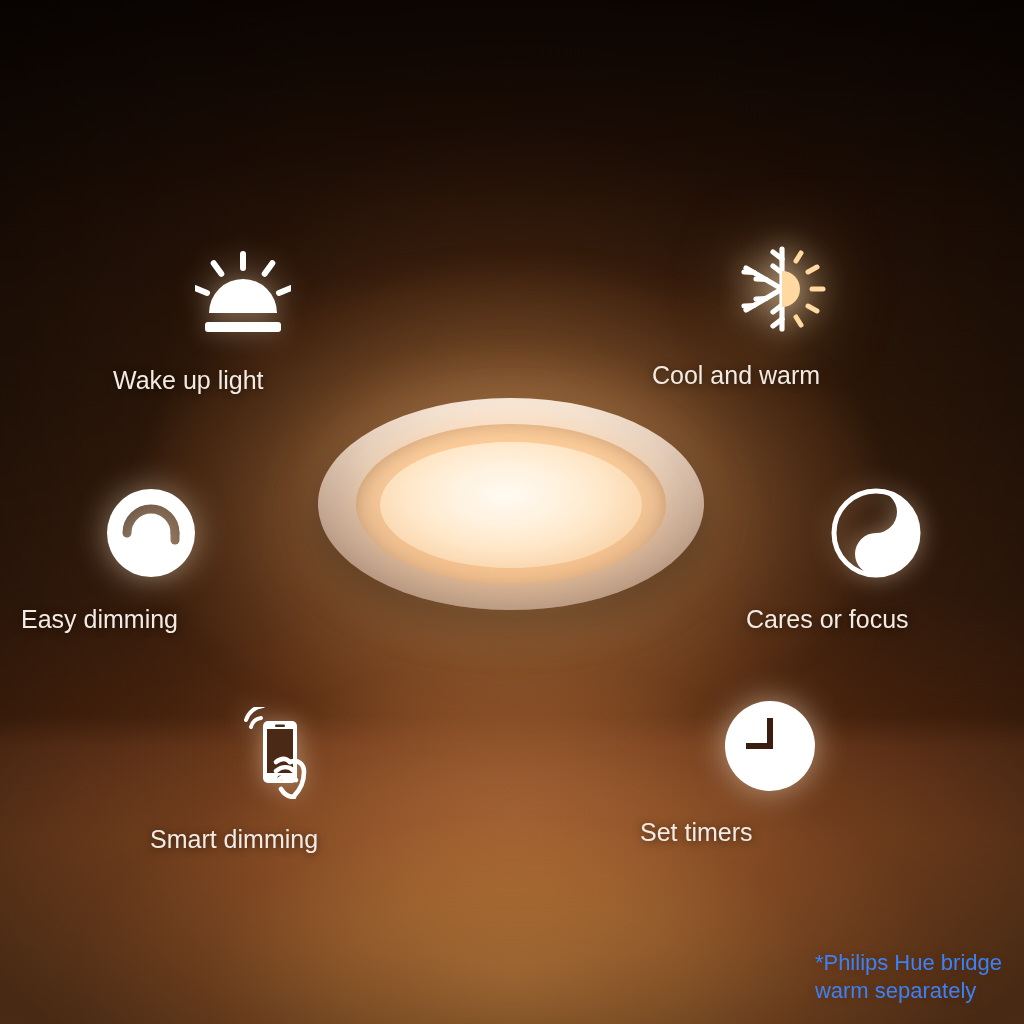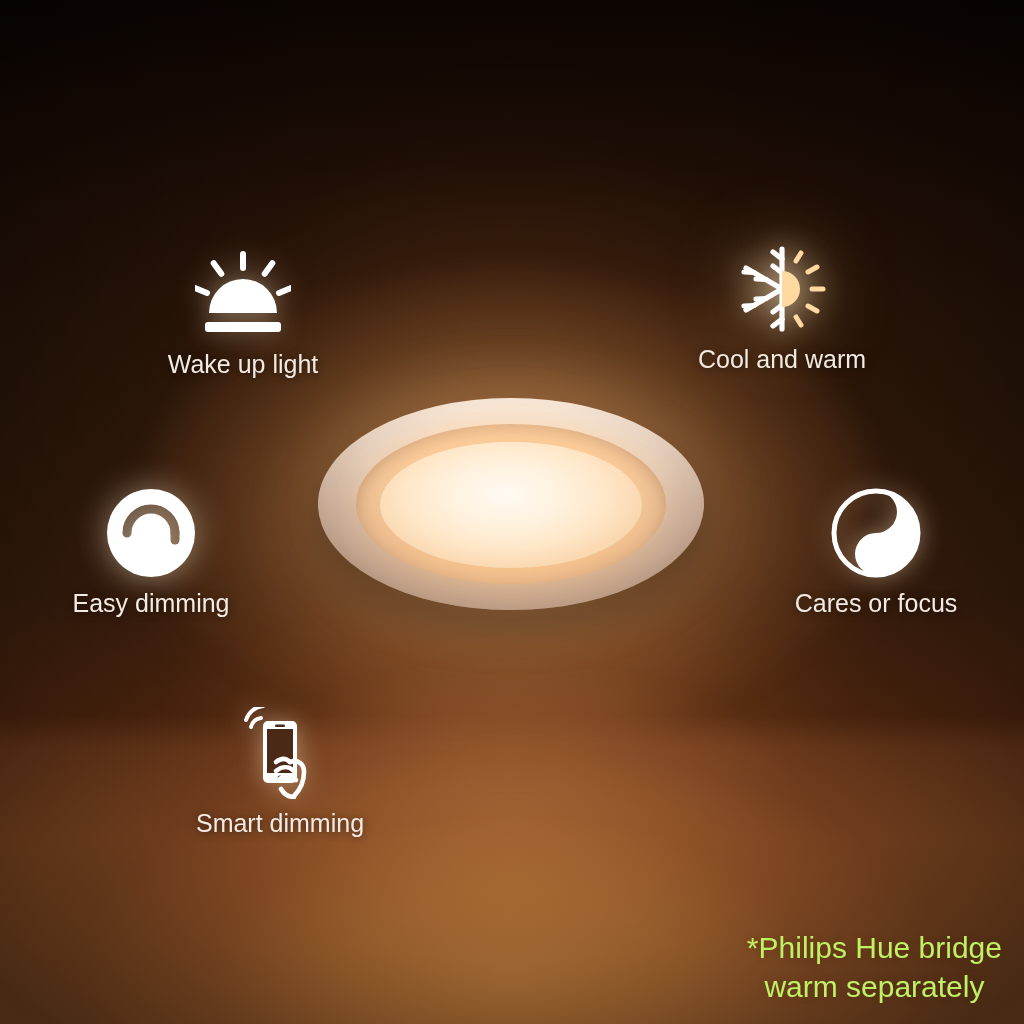--- a/index.html
+++ b/index.html
@@ -175,22 +175,22 @@
     font-weight: 700;
     letter-spacing: 2.1px;
     color: rgba(120,92,78,0.62);
   }
 
   
   .feature {
     position: absolute;
     display: flex;
     flex-direction: column;
-    align-items: center;
     width: 260px;
+    gap: 16px;
   }
   .feature .icon-wrap {
     display: flex;
     align-items: center;
     justify-content: center;
     height: 92px;
   }
   .feature .label {
     margin-top: 10px;
     color: #f3ebe3;
@@ -215,23 +215,23 @@
   }
   #f-dimming .icon-svg,
   #f-timers .icon-svg {
     filter: drop-shadow(0 0 16px rgba(255,236,208,0.55));
   }
 
   
   #footnote {
     position: absolute;
     right: 22px; bottom: 18px;
-    text-align: center;
-    color: #bef264;
-    font-size: 30px;
+    text-align: left;
+    color: #3b82f6;
+    font-size: 22px;
     line-height: 1.30;
     font-weight: 400;
     text-shadow: 0 1px 7px rgba(92,42,12,0.45);
   }
 </style>
 </head>
 <body>
 
 <div id="stage">
 
@@ -350,19 +350,31 @@
           <path d="M41 73 c6 -5 13 -5 18 0"></path>
           <path d="M53 55 c8 -3 14 2 14 10 c0 10 -4 18 -10 24"></path>
           <path d="M44 82 c3 5 8 8 13 8"></path>
         </g>
       </svg>
     </div>
     <div class="label">Smart dimming</div>
   </div>
 
 
+  <div class="feature" id="f-timers">
+    <div class="icon-wrap">
+      <svg class="icon-svg" width="94" height="94" viewBox="0 0 94 94" aria-hidden="true">
+        <circle cx="47" cy="47" r="45" fill="#ffffff"></circle>
+        <g stroke="#3a1d0e" stroke-width="6" stroke-linecap="square" fill="none">
+          <line x1="47" y1="47" x2="47" y2="22"></line>
+          <line x1="47" y1="47" x2="26" y2="47"></line>
+        </g>
+      </svg>
+    </div>
+    <div class="label">Set timers</div>
+  </div>
 
   <div id="footnote">
     <div>*Philips Hue bridge</div>
     <div>warm separately</div>
   </div>
 
 </div>
 
 </body></html>

